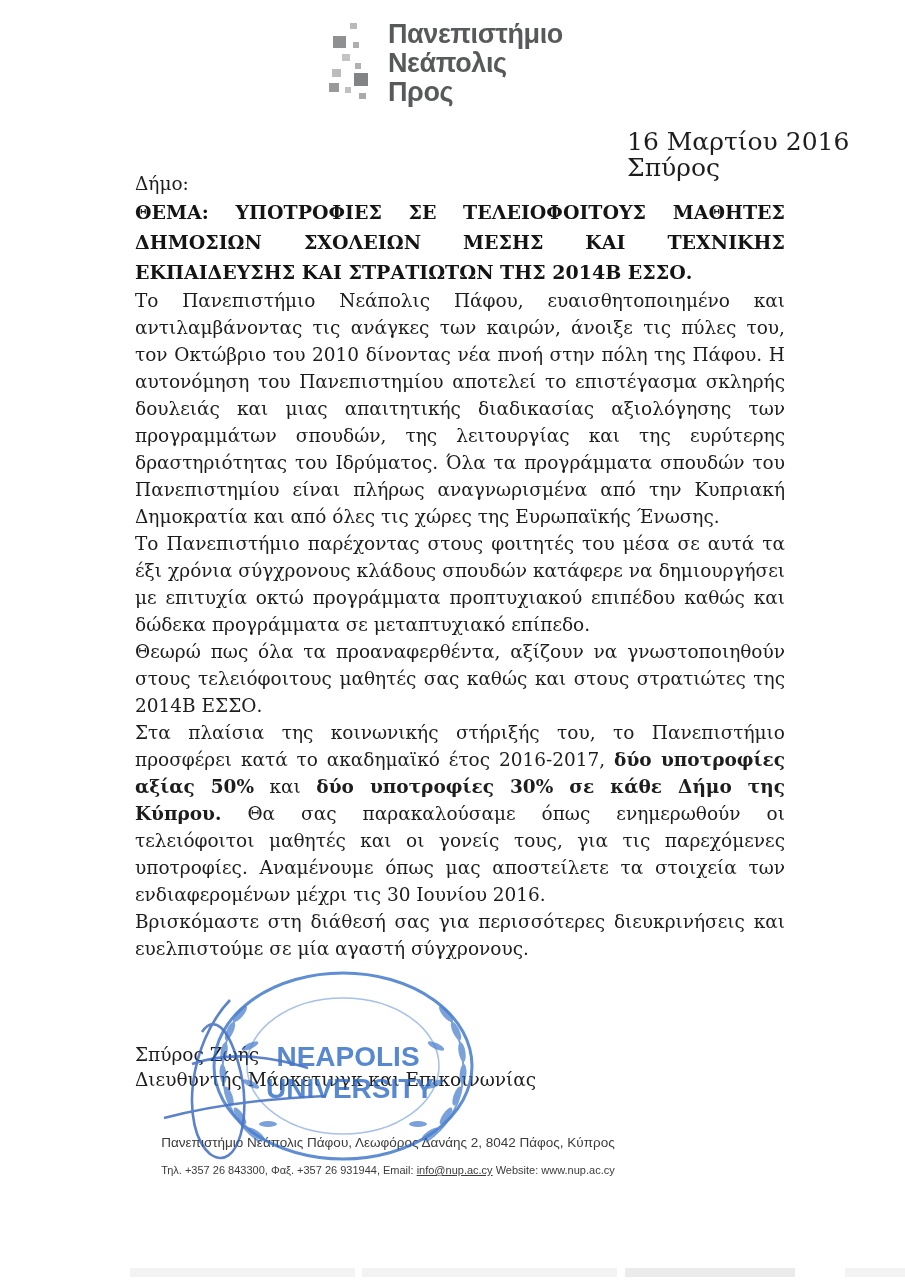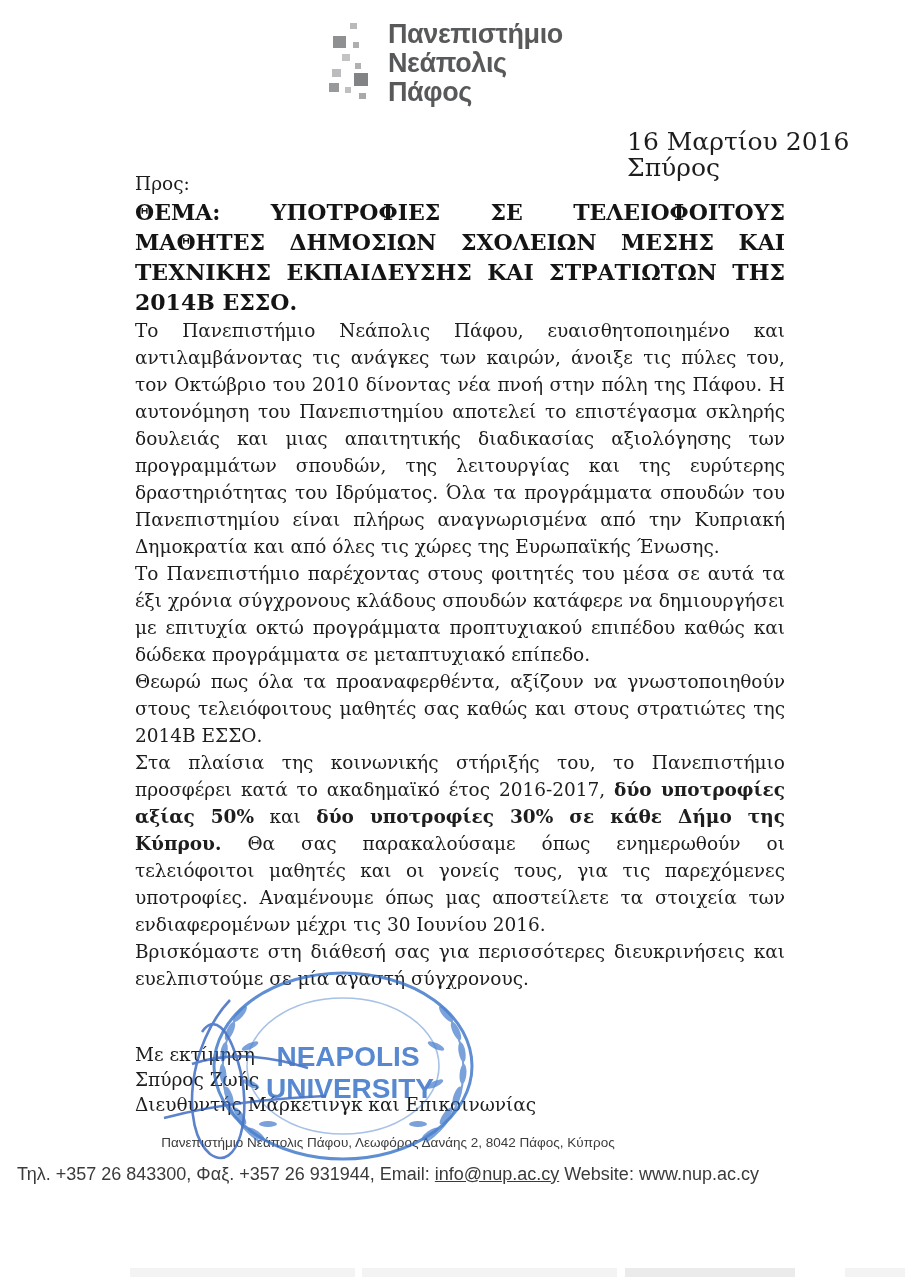--- a/index.html
+++ b/index.html
@@ -16,35 +16,35 @@
     font-family:"Liberation Sans",sans-serif;font-weight:700;
     color:#58595b;font-size:27px;line-height:29px;letter-spacing:-0.4px;
   }
   
   .dateblock{position:absolute;left:627px;top:129px;font-size:25px;line-height:26px;}
   
   .col{position:absolute;left:135px;top:170px;width:650px;font-size:18.5px;line-height:27px;}
   .col p{margin:0;text-align:justify;}
   .pros{margin:0;}
   .recipient{margin-top:16px;}
-  .subject{margin-top:13px;font-weight:700;font-size:22px;line-height:30px;color:#141414;}
+  .subject{margin-top:13px;font-weight:700;font-size:19px;line-height:30px;color:#141414;}
   .p1{margin-top:2px;}
   .p2{margin-top:17px;}
   .p3{margin-top:8px;}
   .p4{margin-top:17px;}
   .p5{margin-top:13px;}
   
   .sig{position:absolute;left:135px;top:1042px;font-size:18.5px;line-height:25px;z-index:2;}
   .stamp-wrap{position:absolute;left:158px;top:966px;width:342px;height:214px;z-index:3;opacity:.85;}
   
   .footer{
     position:absolute;left:8px;top:1135px;width:760px;text-align:center;
     font-family:"Liberation Sans",sans-serif;color:#3b3b3b;font-size:13.5px;z-index:1;
   }
-  .footer .line2{margin-top:14px;font-size:18px;}
+  .footer .line2{margin-top:14px;font-size:11px;}
   .footer a{color:#3b3b3b;text-decoration:underline;}
   
   .bottombar{position:absolute;left:0;top:1268px;width:905px;height:9px;}
   .bottombar .seg{position:absolute;top:0;height:9px;background:#f3f3f3;}
   .bottombar .seg.dk{background:#ebebeb;}
 </style>
 </head>
 <body>
 
 <div class="page">
@@ -58,31 +58,31 @@
       <div class="sq" style="left:26px;top:43px;width:6px;height:6px;background:#b1b1b3;"></div>
       <div class="sq" style="left:3px;top:49px;width:9px;height:8px;background:#bcbcbe;"></div>
       <div class="sq" style="left:25px;top:53px;width:14px;height:13px;background:#828385;"></div>
       <div class="sq" style="left:0px;top:63px;width:10px;height:9px;background:#98999b;"></div>
       <div class="sq" style="left:16px;top:67px;width:6px;height:6px;background:#c0c0c2;"></div>
       <div class="sq" style="left:30px;top:73px;width:7px;height:6px;background:#a9a9ab;"></div>
     </div>
     <div class="logo-text">
       <div>Πανεπιστήμιο</div>
       <div>Νεάπολις</div>
-      <div>Πάφος</div>
+      <div>Προς</div>
     </div>
   </div>
 
   <div class="dateblock">
     <div>16 Μαρτίου 2016</div>
     <div>Σπύρος</div>
   </div>
 
   <div class="col">
-    <p class="pros">Προς:</p>
+    <p class="pros">Δήμο:</p>
     <p class="subject">ΘΕΜΑ: ΥΠΟΤΡΟΦΙΕΣ ΣΕ ΤΕΛΕΙΟΦΟΙΤΟΥΣ ΜΑΘΗΤΕΣ ΔΗΜΟΣΙΩΝ ΣΧΟΛΕΙΩΝ ΜΕΣΗΣ ΚΑΙ ΤΕΧΝΙΚΗΣ ΕΚΠΑΙΔΕΥΣΗΣ ΚΑΙ ΣΤΡΑΤΙΩΤΩΝ ΤΗΣ 2014Β ΕΣΣΟ.</p>
     <p class="p1">Το Πανεπιστήμιο Νεάπολις Πάφου, ευαισθητοποιημένο και αντιλαμβάνοντας τις ανάγκες των καιρών, άνοιξε τις πύλες του, τον Οκτώβριο του 2010 δίνοντας νέα πνοή στην πόλη της Πάφου. Η αυτονόμηση του Πανεπιστημίου αποτελεί το επιστέγασμα σκληρής δουλειάς και μιας απαιτητικής διαδικασίας αξιολόγησης των προγραμμάτων σπουδών, της λειτουργίας και της ευρύτερης δραστηριότητας του Ιδρύματος. Όλα τα προγράμματα σπουδών του Πανεπιστημίου είναι πλήρως αναγνωρισμένα από την Κυπριακή Δημοκρατία και από όλες τις χώρες της Ευρωπαϊκής Ένωσης.</p>
     <p class="p2">Το Πανεπιστήμιο παρέχοντας στους φοιτητές του μέσα σε αυτά τα έξι χρόνια σύγχρονους κλάδους σπουδών κατάφερε να δημιουργήσει με επιτυχία οκτώ προγράμματα προπτυχιακού επιπέδου καθώς και δώδεκα προγράμματα σε μεταπτυχιακό επίπεδο.</p>
     <p class="p3">Θεωρώ πως όλα τα προαναφερθέντα, αξίζουν να γνωστοποιηθούν στους τελειόφοιτους μαθητές σας καθώς και στους στρατιώτες της 2014Β ΕΣΣΟ.</p>
     <p class="p4"><span>Στα πλαίσια της κοινωνικής στήριξής του, το Πανεπιστήμιο προσφέρει κατά το ακαδημαϊκό έτος 2016-2017, </span><strong>δύο υποτροφίες αξίας 50%</strong><span> και </span><strong>δύο υποτροφίες 30% σε κάθε Δήμο της Κύπρου.</strong><span> Θα σας παρακαλούσαμε όπως ενημερωθούν οι τελειόφοιτοι μαθητές και οι γονείς τους, για τις παρεχόμενες υποτροφίες. Αναμένουμε όπως μας αποστείλετε τα στοιχεία των ενδιαφερομένων μέχρι τις 30 Ιουνίου 2016.</span></p>
     <p class="p5">Βρισκόμαστε στη διάθεσή σας για περισσότερες διευκρινήσεις και ευελπιστούμε σε μία αγαστή σύγχρονους.</p>
   </div>
 
   <div class="stamp-wrap">
     <svg width="342" height="214" viewBox="0 0 342 214" xmlns="http://www.w3.org/2000/svg">
@@ -124,21 +124,20 @@
 
       <g stroke="#2a5cbb" stroke-width="2.6" fill="none" opacity="0.9">
         <path d="M 72 34 C 30 78, 22 162, 52 188 C 80 208, 96 148, 80 96 C 70 62, 56 48, 44 66"></path>
         <path d="M 6 152 C 60 138, 118 132, 168 130"></path>
         <path d="M 34 98 C 74 84, 118 92, 150 102"></path>
       </g>
     </svg>
   </div>
 
   <div class="sig">
-    <div>Με εκτίμηση</div>
     <div>Σπύρος Ζωής</div>
     <div>Διευθυντής Μάρκετινγκ και Επικοινωνίας</div>
   </div>
 
   <div class="footer">
     <div class="line1">Πανεπιστήμιο Νεάπολις Πάφου, Λεωφόρος Δανάης 2, 8042 Πάφος, Κύπρος</div>
     <div class="line2"><span>Τηλ. +357 26 843300, Φαξ. +357 26 931944, Email: </span><a href="#">info@nup.ac.cy</a><span> Website: www.nup.ac.cy</span></div>
   </div>
 
   <div class="bottombar">

